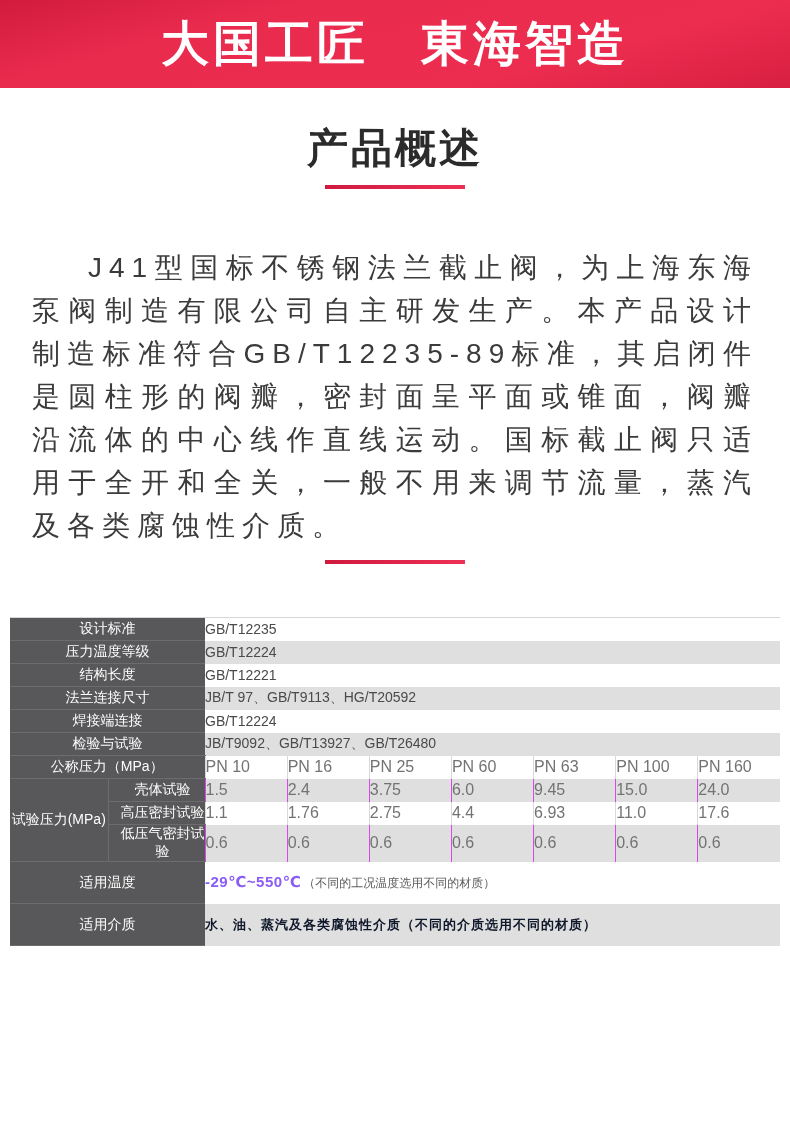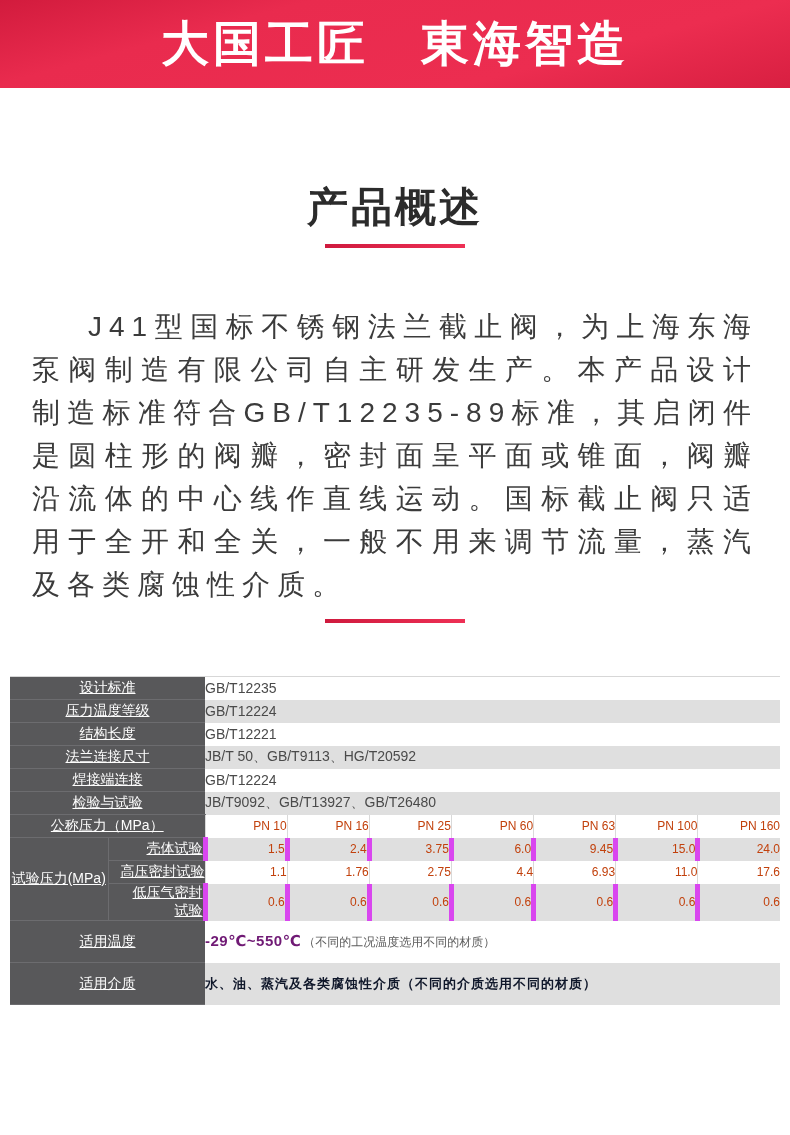--- a/index.html
+++ b/index.html
@@ -21,21 +21,21 @@
     color: #ffffff; font-size: 48px; font-weight: bold;
     letter-spacing: 4px; white-space: nowrap;
   }
 
   
   .sec-title {
     margin: 0; text-align: center;
     font-size: 41px; line-height: 48px; font-weight: bold;
     color: #2b2b2b; letter-spacing: 3px;
   }
-  .sec-title.first { margin-top: 95px; }
+  .sec-title.first { margin-top: 36px; }
   .sec-title.second { margin-top: 84px; }
   .title-underline {
     width: 140px; height: 4px; margin: 13px auto 0;
     background: linear-gradient(90deg, #cf1a3e, #ee3055);
   }
 
   
   .desc {
     margin: 57px 32px 0 32px;
     font-size: 28px; line-height: 43px;
@@ -51,27 +51,26 @@
   }
   .spec-table td { padding: 0; vertical-align: middle; }
   .r-sm { height: 23px; }
   .r-lg { height: 42px; padding-left: 24px; }
   .white { background: #ffffff; }
   .gray  { background: #dfdfdf; }
   .hdr {
     background: #58585a; color: #fdfdfd;
     font-size: 14px; font-weight: 400; text-align: center;
     border-bottom: 1px solid #6c6c6f;
-    text-decoration: underline;
   }
-  .hdr.sub { text-align: right; padding-left: 12px; border-left: 1px solid #6c6c6f; }
+  .hdr.sub { text-align: center; padding-left: 12px; border-left: 1px solid #6c6c6f; }
   .val { font-size: 14px; color: #4a4a4a; text-align: left; padding-left: 26px; }
-  .num { font-size: 12px; color: #c2410c; text-align: right; border-left: 1px solid #d9d9d9; }
-  tr.gray .num { border-left: 5px solid #d946ef; }
-  .u-main  { font-weight: bold; font-size: 15px; color: #701a75; letter-spacing: 0.5px; }
+  .num { font-size: 16px; color: #737373; text-align: left; border-left: 1px solid #d9d9d9; }
+  tr.gray .num { border-left: 1px solid #d946ef; }
+  .u-main  { font-weight: bold; font-size: 15px; color: #8b5cf6; letter-spacing: 0.5px; }
   .u-note  { font-size: 12px; color: #5c5c5c; margin-left: 2px; }
   .u-media { font-weight: bold; font-size: 13px; color: #0f172a; letter-spacing: 1px; }
 </style>
 </head>
 <body>
 
 <div class="page">
 
   <header class="banner">
     <div class="banner-title">大国工匠　東海智造</div>
@@ -106,21 +105,21 @@
         <tr class="r-sm gray">
           <td class="hdr" colspan="2">压力温度等级</td>
           <td class="val" colspan="7">GB/T12224</td>
         </tr>
         <tr class="r-sm white">
           <td class="hdr" colspan="2">结构长度</td>
           <td class="val" colspan="7">GB/T12221</td>
         </tr>
         <tr class="r-sm gray">
           <td class="hdr" colspan="2">法兰连接尺寸</td>
-          <td class="val" colspan="7">JB/T 50、GB/T9113、HG/T20592</td>
+          <td class="val" colspan="7">JB/T 97、GB/T9113、HG/T20592</td>
         </tr>
         <tr class="r-sm white">
           <td class="hdr" colspan="2">焊接端连接</td>
           <td class="val" colspan="7">GB/T12224</td>
         </tr>
         <tr class="r-sm gray">
           <td class="hdr" colspan="2">检验与试验</td>
           <td class="val" colspan="7">JB/T9092、GB/T13927、GB/T26480</td>
         </tr>
 

